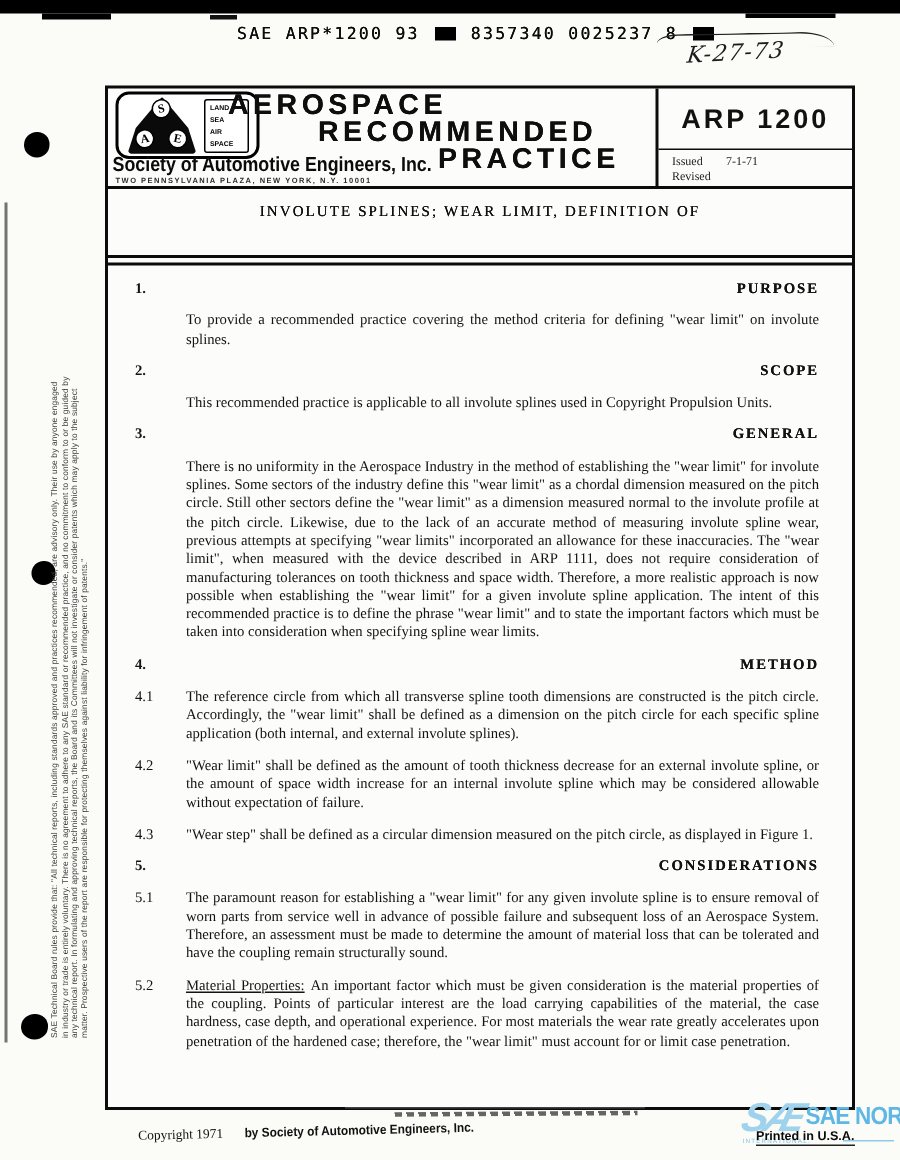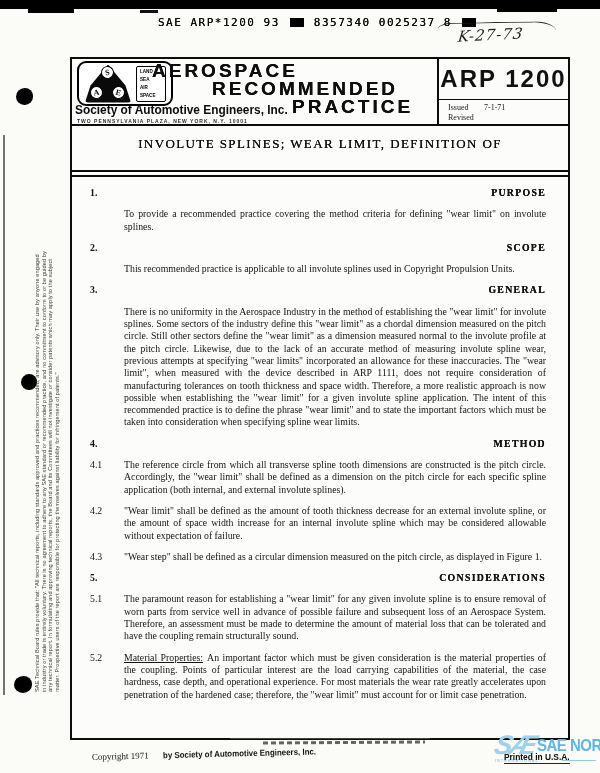--- a/index.html
+++ b/index.html
@@ -50,21 +50,21 @@
   
   .frame {
     position:absolute; left:70px; top:57px; width:500px; height:683px;
     border:2.5px solid #0c0c0c; box-sizing:border-box; background:rgba(255,255,255,.35);
   }
   .hdr { height:67px; border-bottom:2px solid #0c0c0c; display:flex; box-sizing:border-box; }
   .hdr-left { flex:1; position:relative; }
   .hdr-right { width:131px; border-left:2px solid #0c0c0c; display:flex; flex-direction:column; box-sizing:border-box; }
   .arp-num {
     height:40px; border-bottom:1.5px solid #0c0c0c; display:flex; align-items:center; justify-content:center;
-    font-family:"Liberation Sans", sans-serif; font-weight:600; font-size:24px; letter-spacing:2px; color:#111;
+    font-family:"Liberation Sans", sans-serif; font-weight:600; font-size:18px; letter-spacing:2px; color:#111;
   }
   .issued-block { flex:1; padding:3px 6px 0 9px; font-size:8px; line-height:10px; color:#1a1a1a; }
   .issued-row span:first-child { display:inline-block; width:34px; }
 
   .logo {
     position:absolute; left:5px; top:2px; width:96px; height:45px;
     border:2px solid #000; border-radius:9px; display:flex; align-items:center; box-sizing:border-box; background:#fff;
   }
   .logo-tri { position:relative; width:52px; height:40px; margin-left:3px; }
   .logo-tri-shape {
@@ -98,21 +98,21 @@
     transform:scaleX(.88); transform-origin:left top;
   }
   .addr {
     position:absolute; left:5px; top:58.5px; white-space:nowrap;
     font-family:"Liberation Sans", sans-serif; font-weight:bold; font-size:5px; letter-spacing:1px; color:#2c2c2c;
   }
 
   .title-band {
     height:46px; border-bottom:2.5px solid #0c0c0c; box-sizing:border-box;
     text-align:center; padding-top:10px;
-    font-size:13px; letter-spacing:1.4px; color:#101010; text-shadow:0 0 .4px #000;
+    font-size:10px; letter-spacing:1.4px; color:#101010; text-shadow:0 0 .4px #000;
   }
   .band-gap { height:3px; }
   .content {
     border-top:2px solid #0c0c0c; height:561px; box-sizing:border-box; overflow:hidden;
     padding:10px 22px 0 16px; font-size:9.8px; line-height:12.3px; color:#131313;
   }
   .row { display:flex; margin-bottom:9px; }
   .row:last-child { margin-bottom:0; }
   .num { flex:none; width:36px; padding-left:2px; box-sizing:border-box; }
   .txt { flex:1; text-align:justify; }

